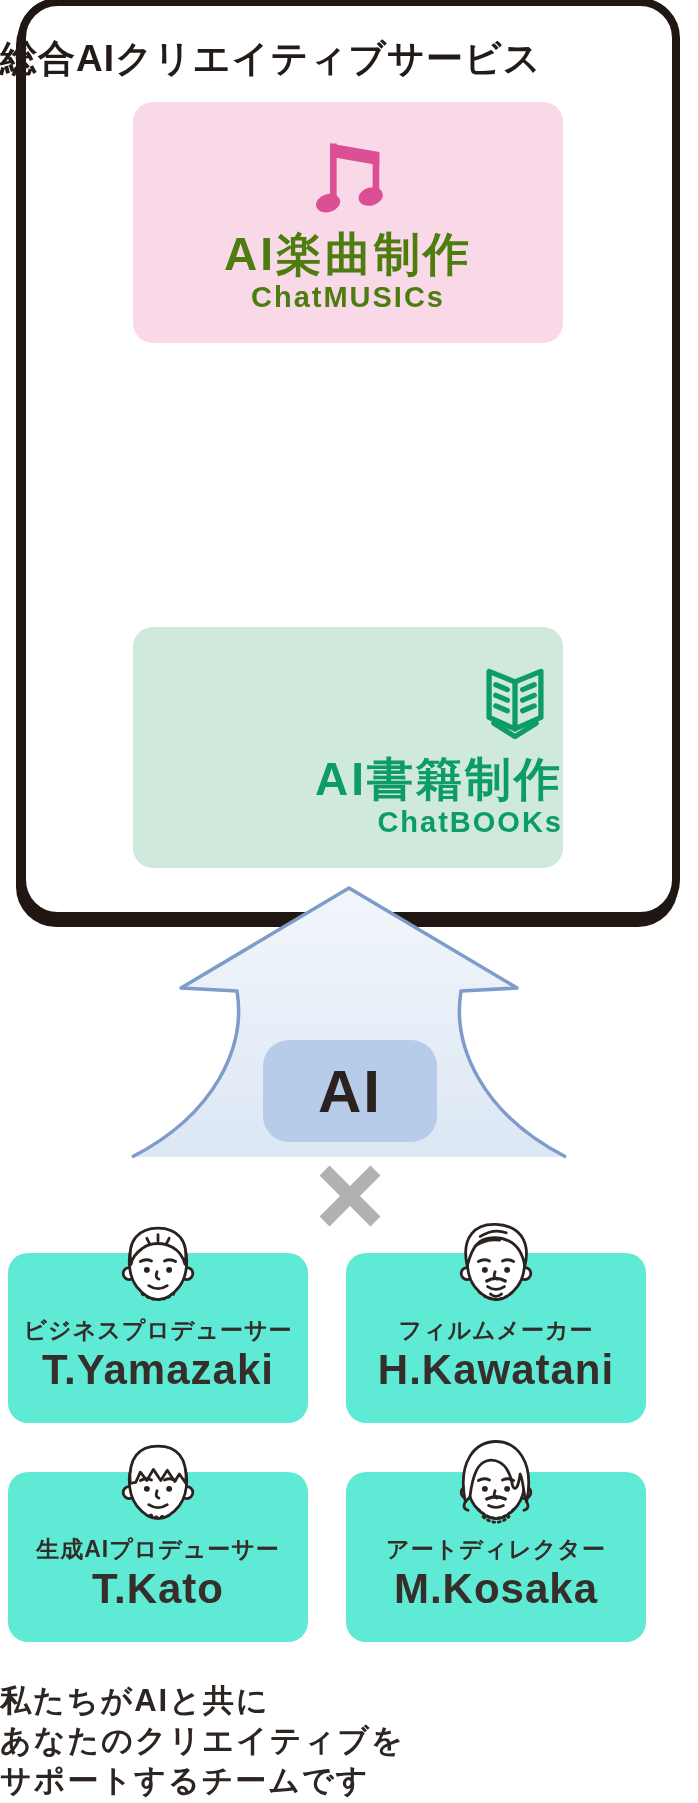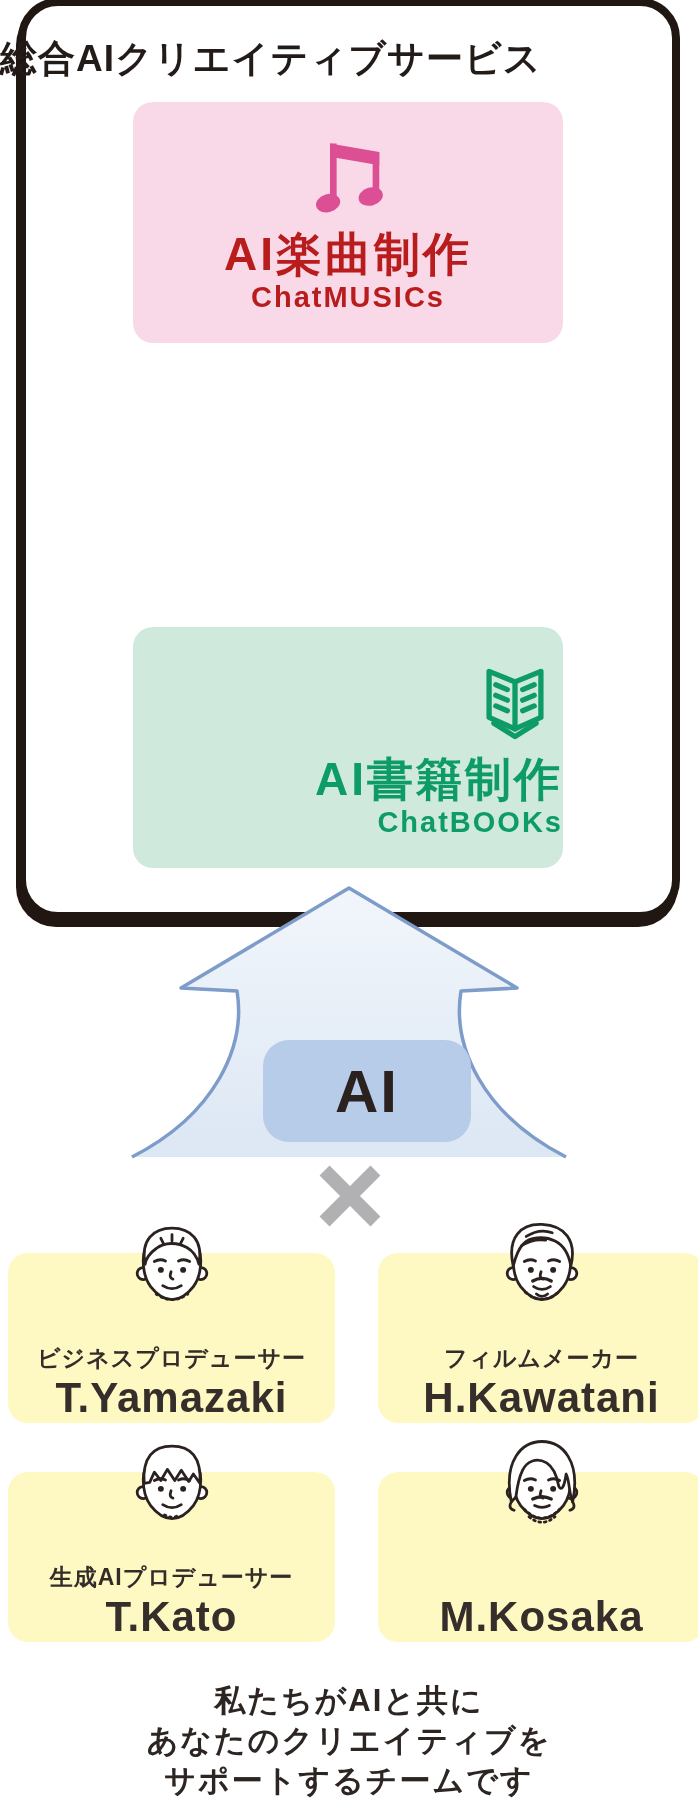--- a/index.html
+++ b/index.html
@@ -21,51 +21,51 @@
     position:absolute;left:133px;width:430px;height:241px;border-radius:20px;
     display:flex;flex-direction:column;align-items:center;justify-content:center;
     gap:6px;z-index:2;
   }
   .service-music{top:102px;background:#f9d9e7;}
   .service-movie{top:365px;background:#dcd7e9;}
   .service-book{top:627px;background:#cfe9dd;align-items:flex-end;}
   .service-icon{height:92px;display:flex;align-items:center;justify-content:center;}
   .service-label{font-size:46px;font-weight:bold;letter-spacing:3px;line-height:1;}
   .service-sub{font-size:29px;font-weight:bold;letter-spacing:2px;line-height:1;}
-  .service-music .service-label,.service-music .service-sub{color:#b91c1c;text-align:center;}
+  .service-music .service-label,.service-music .service-sub{color:#4d7c0f;text-align:center;}
   .service-movie .service-label,.service-movie .service-sub{color:#7b64ab;}
   .service-book .service-label,.service-book .service-sub{color:#0d9b67;}
   
   .arrow-svg{position:absolute;left:100px;top:880px;z-index:3;}
   .ai-box{
-    position:absolute;left:263px;top:1040px;width:208px;height:102px;border-radius:26px;
+    position:absolute;left:263px;top:1040px;width:174px;height:102px;border-radius:26px;
     background:#b6cce9;display:flex;align-items:center;justify-content:center;z-index:4;
   }
   .ai-box span{font-size:60px;font-weight:bold;color:#2b211e;letter-spacing:2px;}
   
   .multiply{position:absolute;left:314px;top:1160px;width:72px;height:72px;z-index:2;}
   .multiply i{position:absolute;left:0;top:50%;width:72px;height:14px;margin-top:-7px;background:#b1b0b3;}
   .multiply i.a{transform:rotate(45deg);}
   .multiply i.b{transform:rotate(-45deg);}
   
   .member-card{
-    position:absolute;width:327px;height:170px;border-radius:20px;background:#fef9c3;
+    position:absolute;width:300px;height:170px;border-radius:20px;background:#5eead4;
     box-sizing:border-box;display:flex;flex-direction:column;align-items:center;
-    justify-content:flex-end;padding-bottom:4px;gap:6px;z-index:2;
+    justify-content:flex-end;padding-bottom:32px;gap:6px;z-index:2;
   }
   .member-card.r1{top:1253px;}
   .member-card.r2{top:1472px;}
   .member-card.cl{left:8px;}
-  .member-card.cr{left:378px;}
+  .member-card.cr{left:346px;}
   .member-role{font-size:23px;font-weight:bold;letter-spacing:1px;color:#332c29;line-height:1.1;}
   .member-name{font-size:42px;font-weight:bold;letter-spacing:1px;color:#352e2a;line-height:1;text-align:center;}
   .avatar{position:absolute;left:50%;top:-37px;transform:translateX(-50%);z-index:5;}
   
   .footer-text{
-    position:absolute;left:0;top:1681px;width:100%;text-align:center;
+    position:absolute;left:0;top:1681px;width:100%;text-align:left;
     font-size:31px;font-weight:bold;letter-spacing:2px;color:#2c2522;line-height:40px;z-index:2;
   }
 </style>
 </head>
 <body>
 
 <div class="stage">
 
   <div class="main-card"></div>
   <div class="main-title">総合AIクリエイティブサービス</div>
@@ -205,20 +205,21 @@
           <path d="M57,48.5 Q63,45.5 69,49"></path>
         <path d="M49,60 Q46.5,67 51,68"></path>
         <path d="M40,69 Q50,64 60,69" stroke-width="3.5"></path>
         <path d="M42,76 Q50,80 58,76"></path>
         <path d="M31,80 Q50,99 69,80" stroke-dasharray="2 4"></path>
         <path d="M36,88 Q50,100 64,88" stroke-dasharray="2 4"></path>
       </g>
       <circle cx="38" cy="58" r="3.2" fill="#2b2220"></circle>
         <circle cx="62" cy="58" r="3.2" fill="#2b2220"></circle>
     </svg>
+    <div class="member-role">アートディレクター</div>
     <div class="member-name">M.Kosaka</div>
   </div>
 
   <div class="footer-text">
     <div>私たちがAIと共に</div>
     <div>あなたのクリエイティブを</div>
     <div>サポートするチームです</div>
   </div>
 
 </div>

